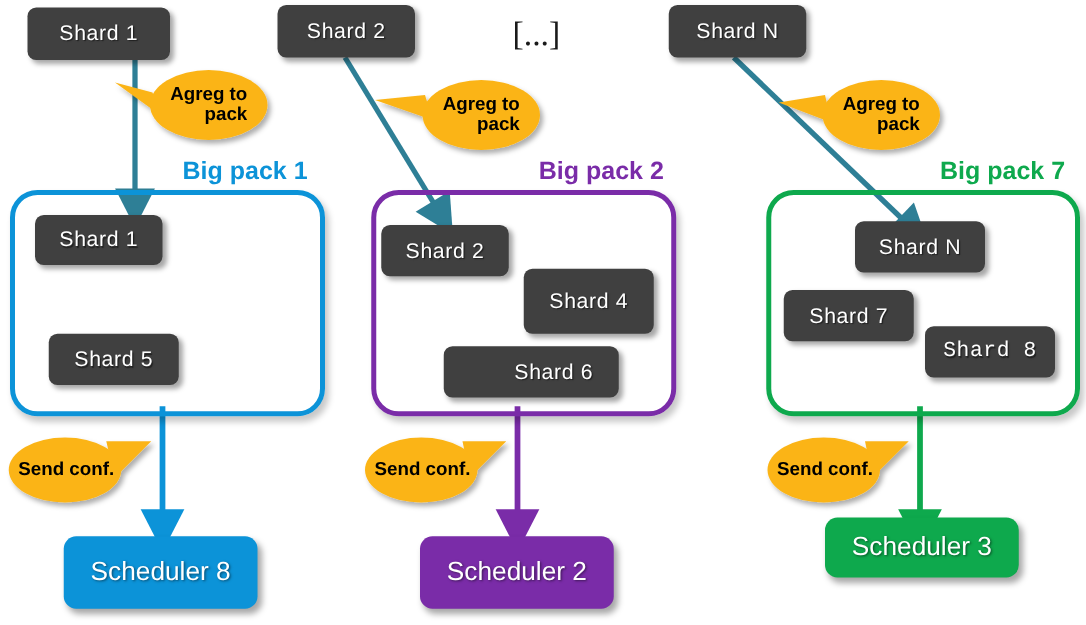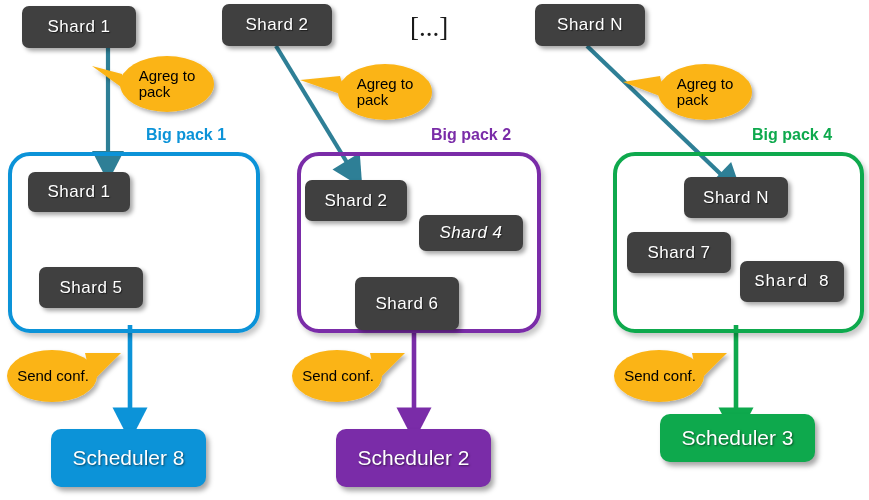--- a/index.html
+++ b/index.html
@@ -32,21 +32,21 @@
     position:absolute;
     border-style:solid;
     border-width:4px;
     border-radius:22px;
     background:transparent;
     box-shadow:3px 4px 5px rgba(0,0,0,.22);
   }
   .pack-label{
     position:absolute;
     font-weight:bold;
-    font-size:16px;
+    font-size:20px;
     white-space:nowrap;
   }
 
   
   .scheduler{
     position:absolute;
     border-radius:10px;
     color:#ffffff;
     font-size:21px;
     display:flex;align-items:center;justify-content:center;
@@ -54,26 +54,27 @@
     text-shadow:1px 1px 2px rgba(0,0,0,.5);
     white-space:nowrap;
   }
 
   
   .callout{position:absolute;}
   .callout .bubble-text{
     position:absolute;
     left:0;top:0;width:100%;height:100%;
     display:flex;align-items:center;justify-content:center;
-    text-align:left;
+    text-align:right;
     font-size:15px;
     color:#000000;
     line-height:1.05;
     pointer-events:none;
     white-space:pre-line;
+    font-weight:bold;
   }
   .ellipsis{
     position:absolute;
     font-family:"Liberation Serif", serif;
     font-size:27px;
     color:#1a1a1a;
   }
   svg.lines{position:absolute;left:0;top:0;width:869px;height:500px;overflow:visible;}
 </style>
 </head>
@@ -167,25 +168,25 @@
   <div class="pack" style="left:8px;top:152px;width:244px;height:173px;border-color:#0C93D8;"></div>
   <div class="pack-label" style="left:146px;top:126px;color:#0C93D8;">Big pack 1</div>
 
   <div class="shard" style="left:28px;top:172px;width:102px;height:40px;">Shard 1</div>
   <div class="shard" style="left:39px;top:267px;width:104px;height:41px;">Shard 5</div>
 
   <div class="pack" style="left:297px;top:152px;width:236px;height:173px;border-color:#7A2CA8;"></div>
   <div class="pack-label" style="left:431px;top:126px;color:#7A2CA8;">Big pack 2</div>
 
   <div class="shard" style="left:305px;top:180px;width:102px;height:41px;">Shard 2</div>
-  <div class="shard" style="left:419px;top:215px;width:104px;height:36px;font-style:italic;">Shard 4</div>
-  <div class="shard" style="left:355px;top:277px;width:104px;height:53px;">Shard 6</div>
+  <div class="shard" style="left:419px;top:215px;width:104px;height:52px;">Shard 4</div>
+  <div class="shard" style="left:355px;top:277px;width:104px;height:41px;padding-left:36px;">Shard 6</div>
 
   <div class="pack" style="left:613px;top:152px;width:243px;height:173px;border-color:#0EA94D;"></div>
-  <div class="pack-label" style="left:752px;top:126px;color:#0EA94D;">Big pack 4</div>
+  <div class="pack-label" style="left:752px;top:126px;color:#0EA94D;">Big pack 7</div>
 
   <div class="shard" style="left:684px;top:177px;width:104px;height:41px;">Shard N</div>
   <div class="shard" style="left:627px;top:232px;width:104px;height:41px;">Shard 7</div>
   <div class="shard" style="left:740px;top:261px;width:104px;height:41px;font-family:Liberation Mono, monospace;">Shard 8</div>
 
   <div class="callout" style="left:8px;top:360px;width:90px;height:32px;">
     <div class="bubble-text">Send conf.</div>
   </div>
   <div class="callout" style="left:293px;top:360px;width:90px;height:32px;">
     <div class="bubble-text">Send conf.</div>

